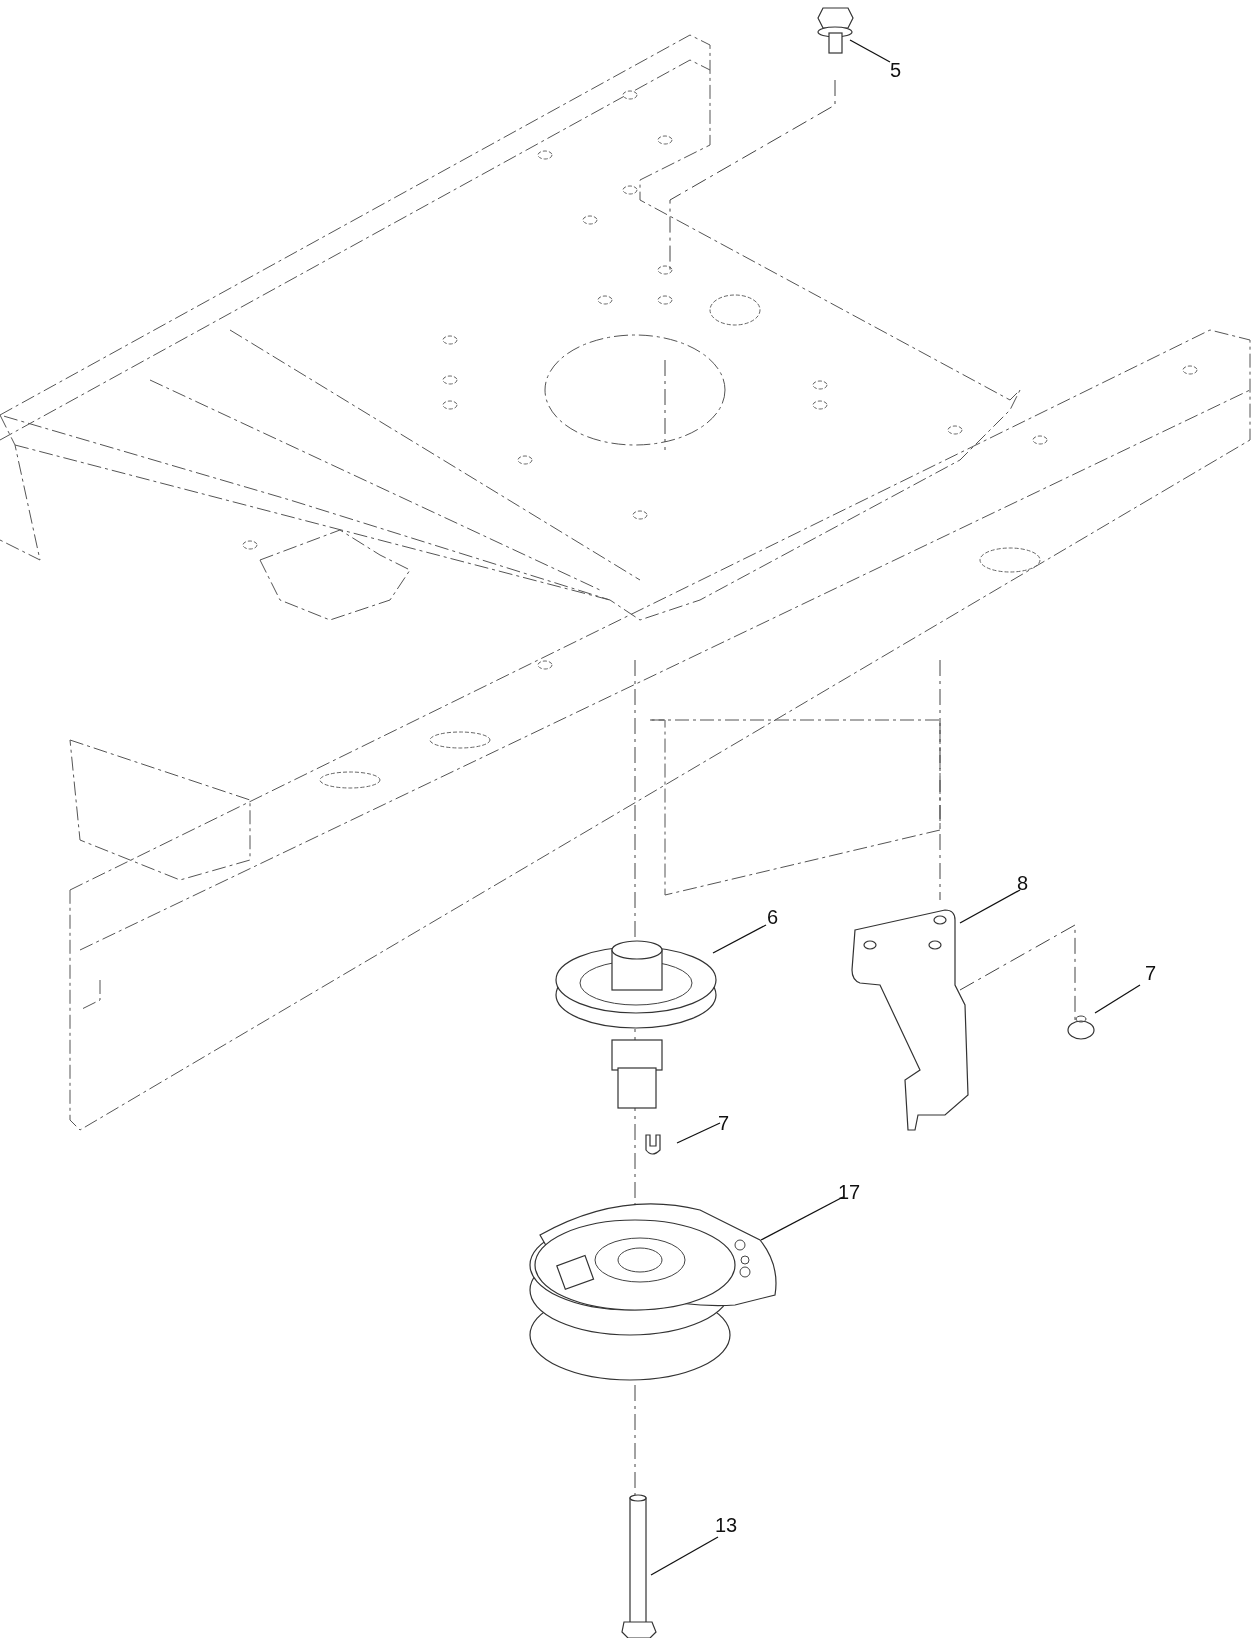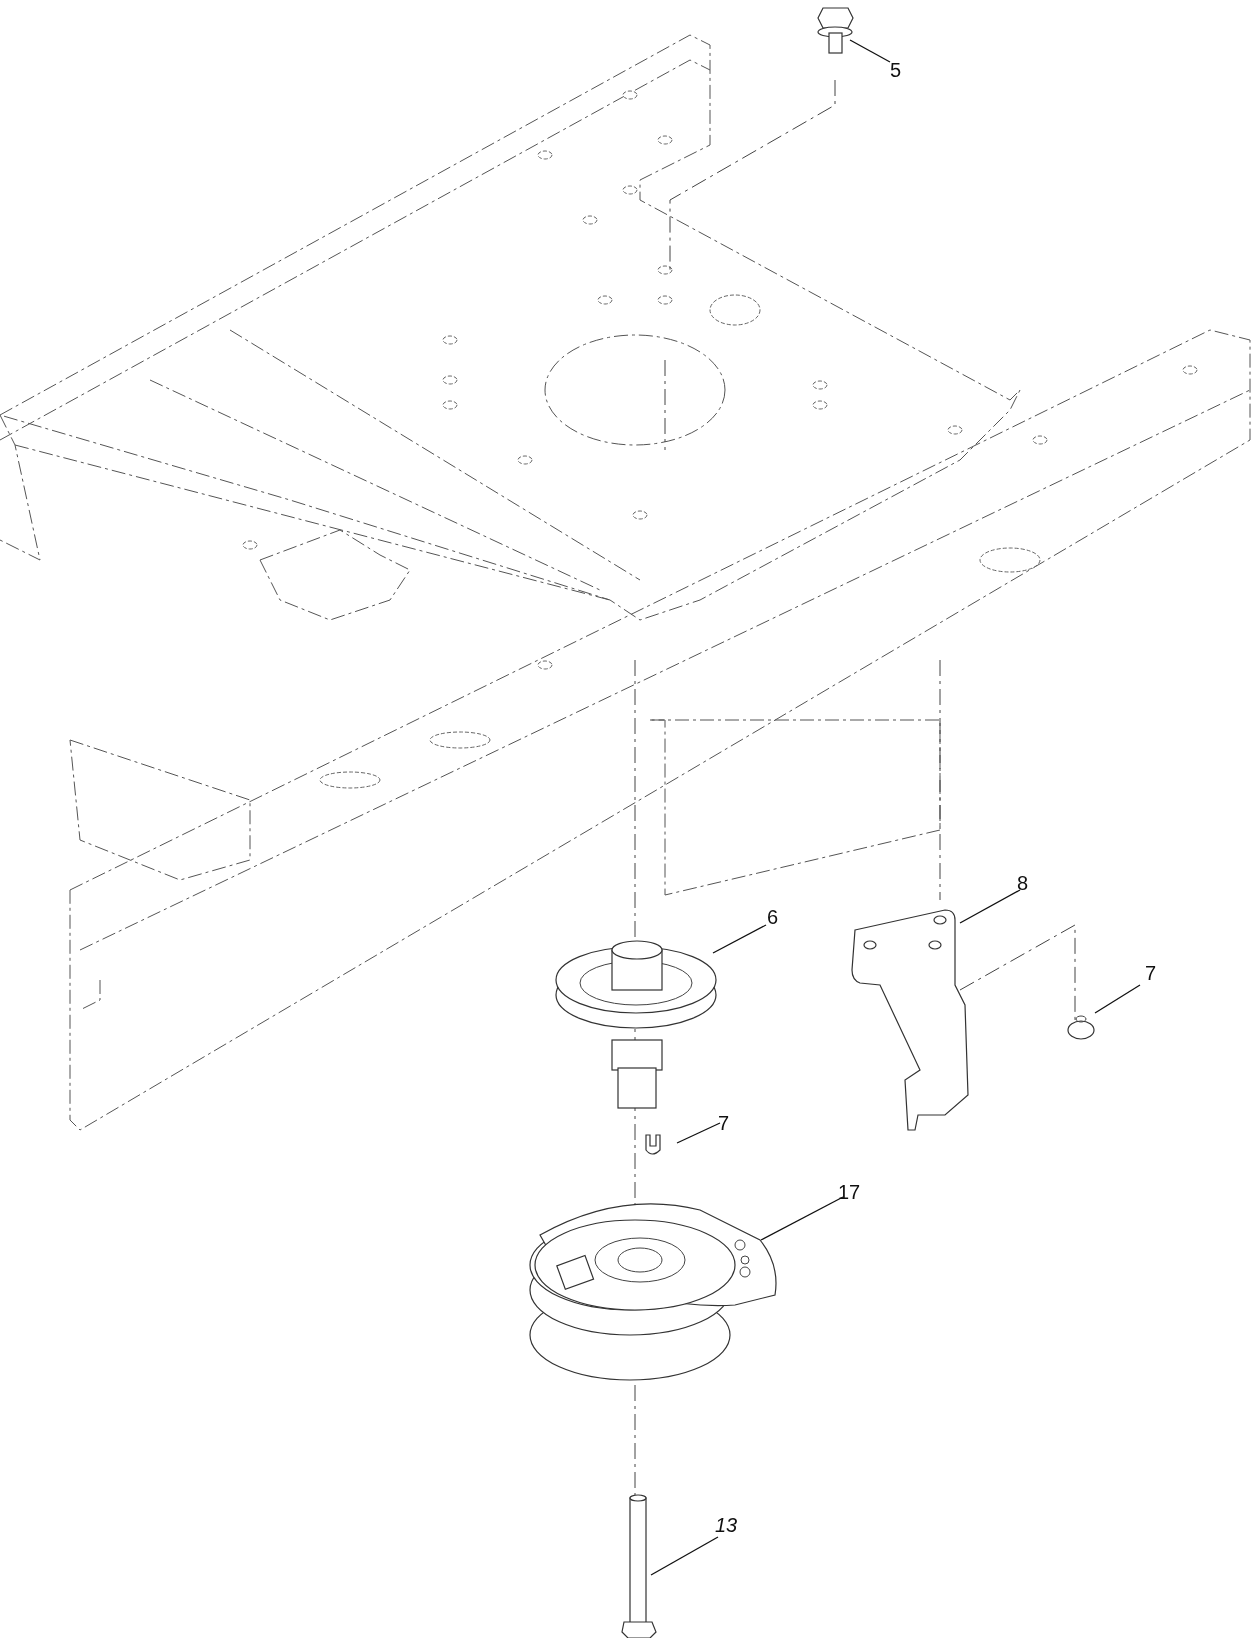--- a/index.html
+++ b/index.html
@@ -132,14 +132,14 @@
       <line class="leader" x1="651" y1="1575" x2="718" y2="1537"></line>
     </g>
   </svg>
 
   <span class="callout" style="left:890px;top:60px;">5</span>
   <span class="callout" style="left:767px;top:907px;">6</span>
   <span class="callout" style="left:718px;top:1113px;">7</span>
   <span class="callout" style="left:1017px;top:873px;">8</span>
   <span class="callout" style="left:1145px;top:963px;">7</span>
   <span class="callout" style="left:838px;top:1182px;">17</span>
-  <span class="callout" style="left:715px;top:1515px;font-style:italic;">13</span>
+  <span class="callout" style="left:715px;top:1515px;">13</span>
 </div>
 
 </body></html>

